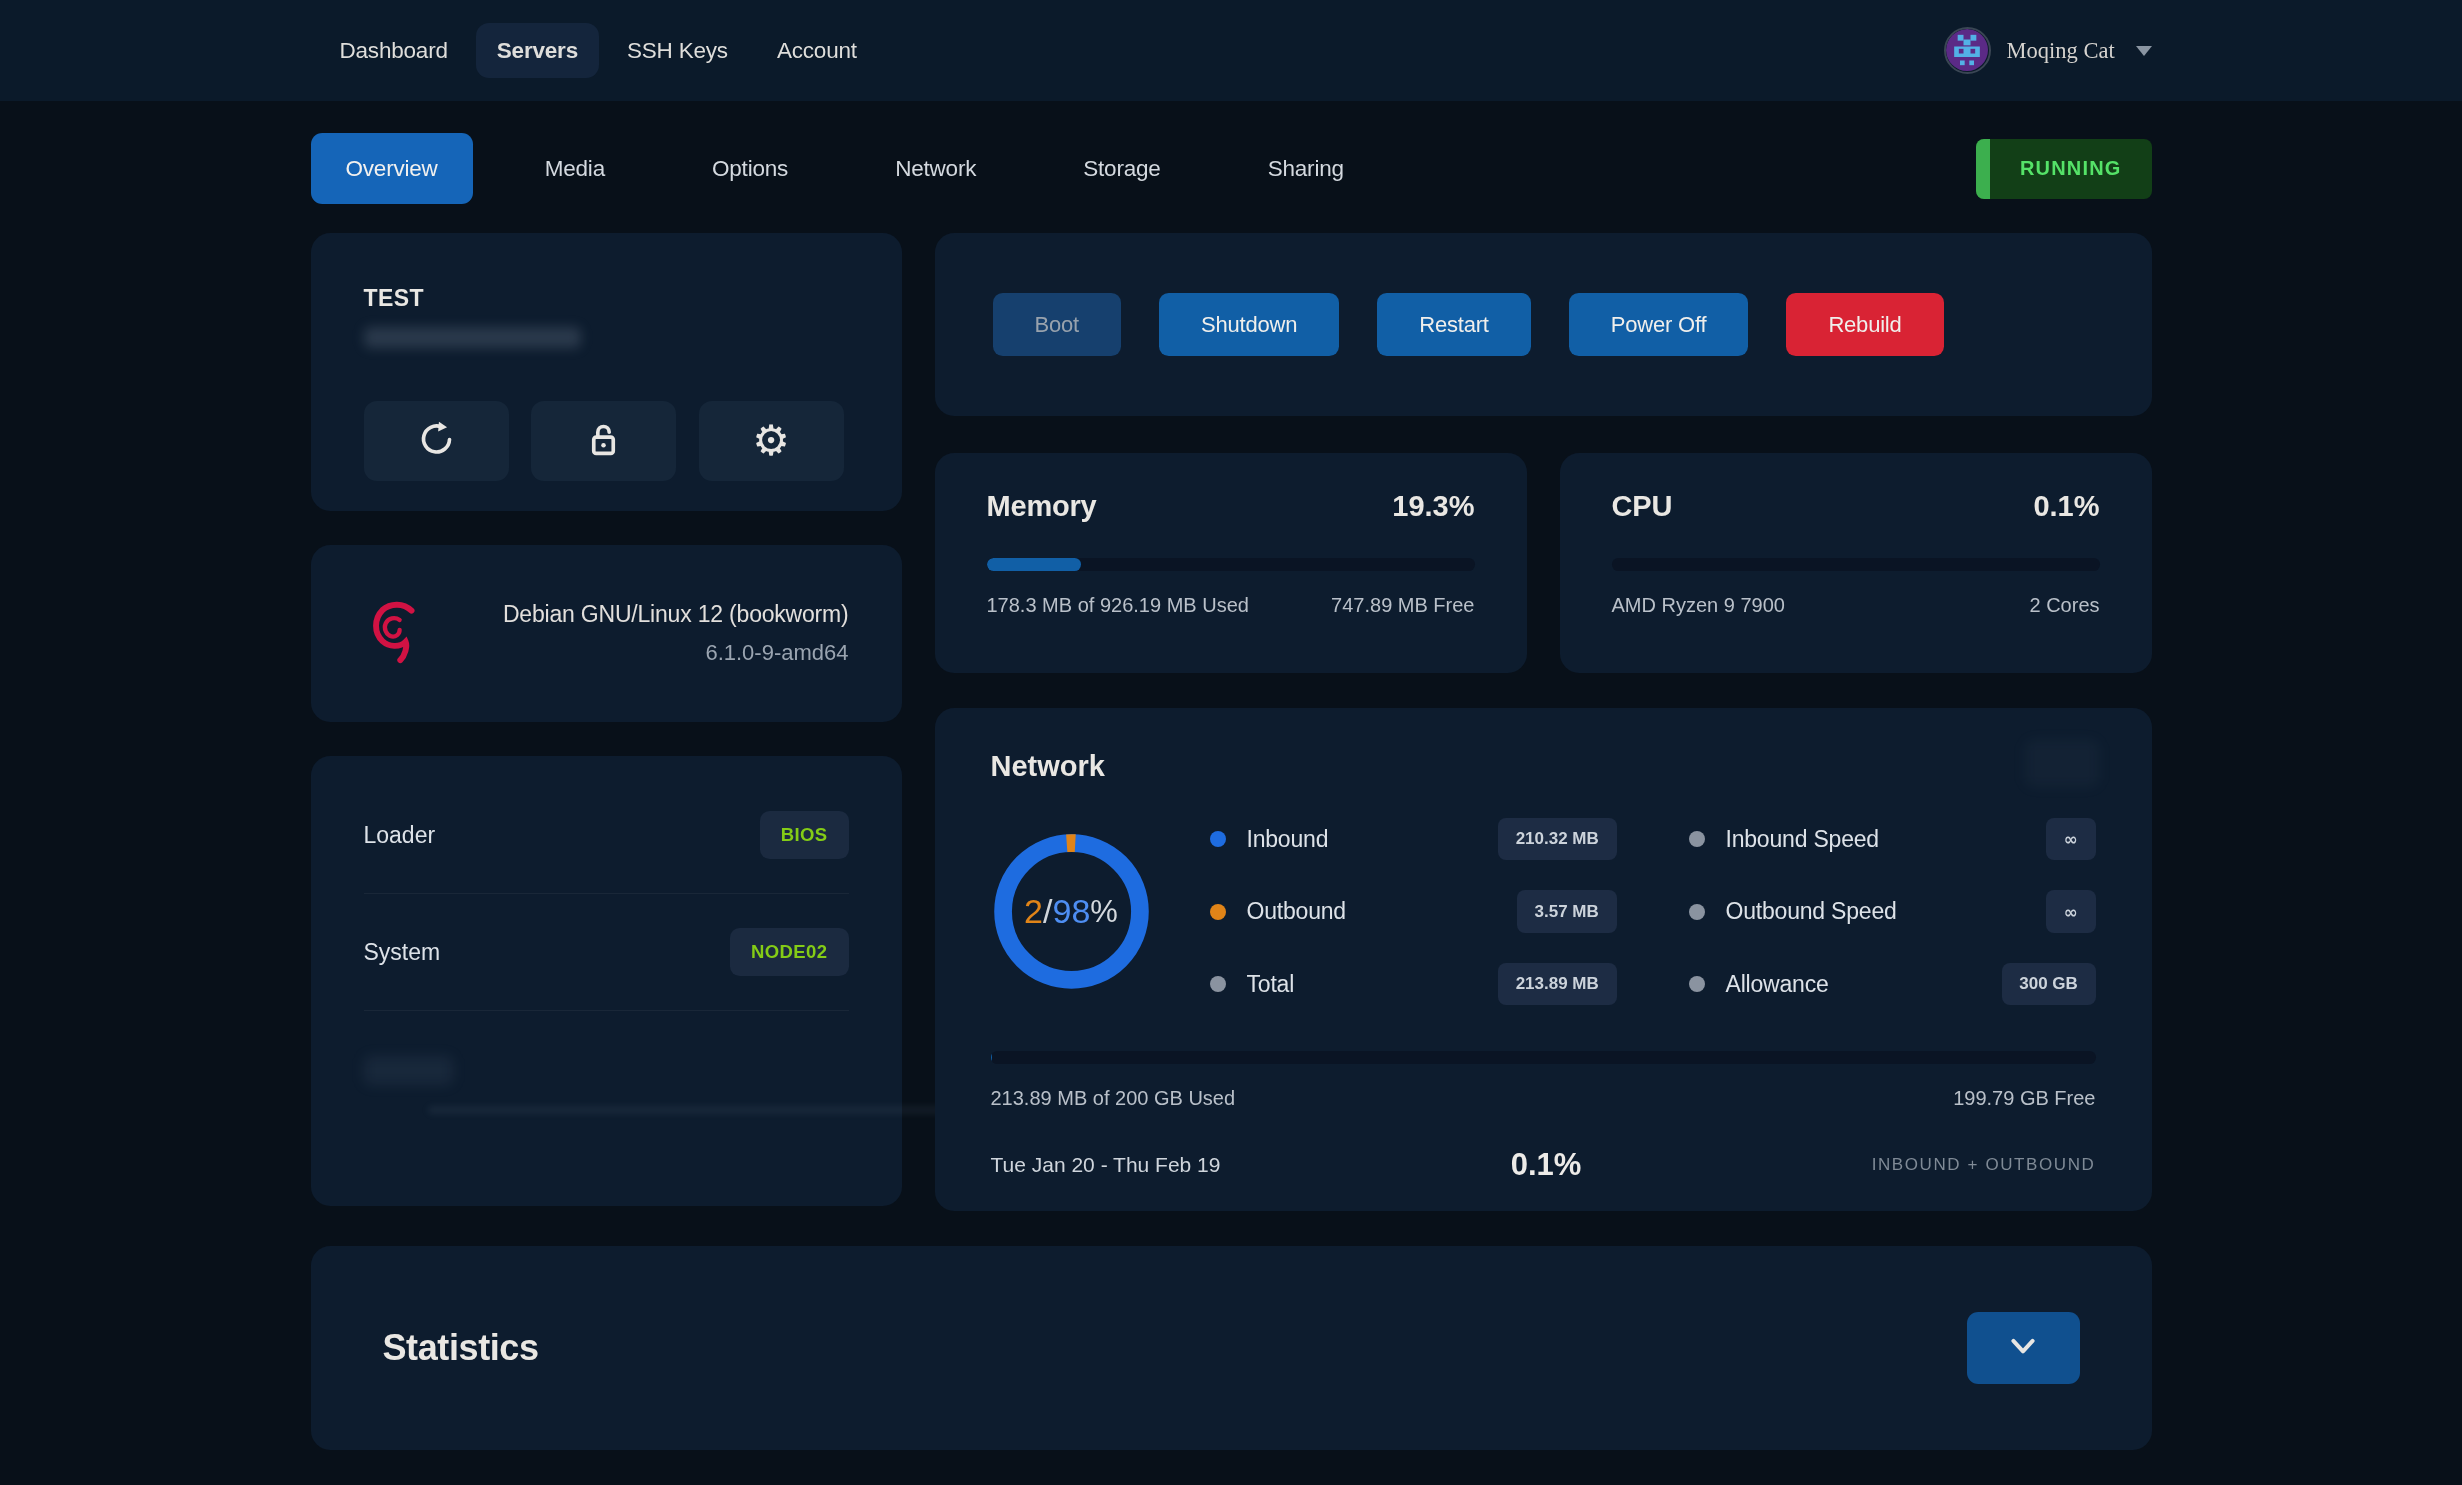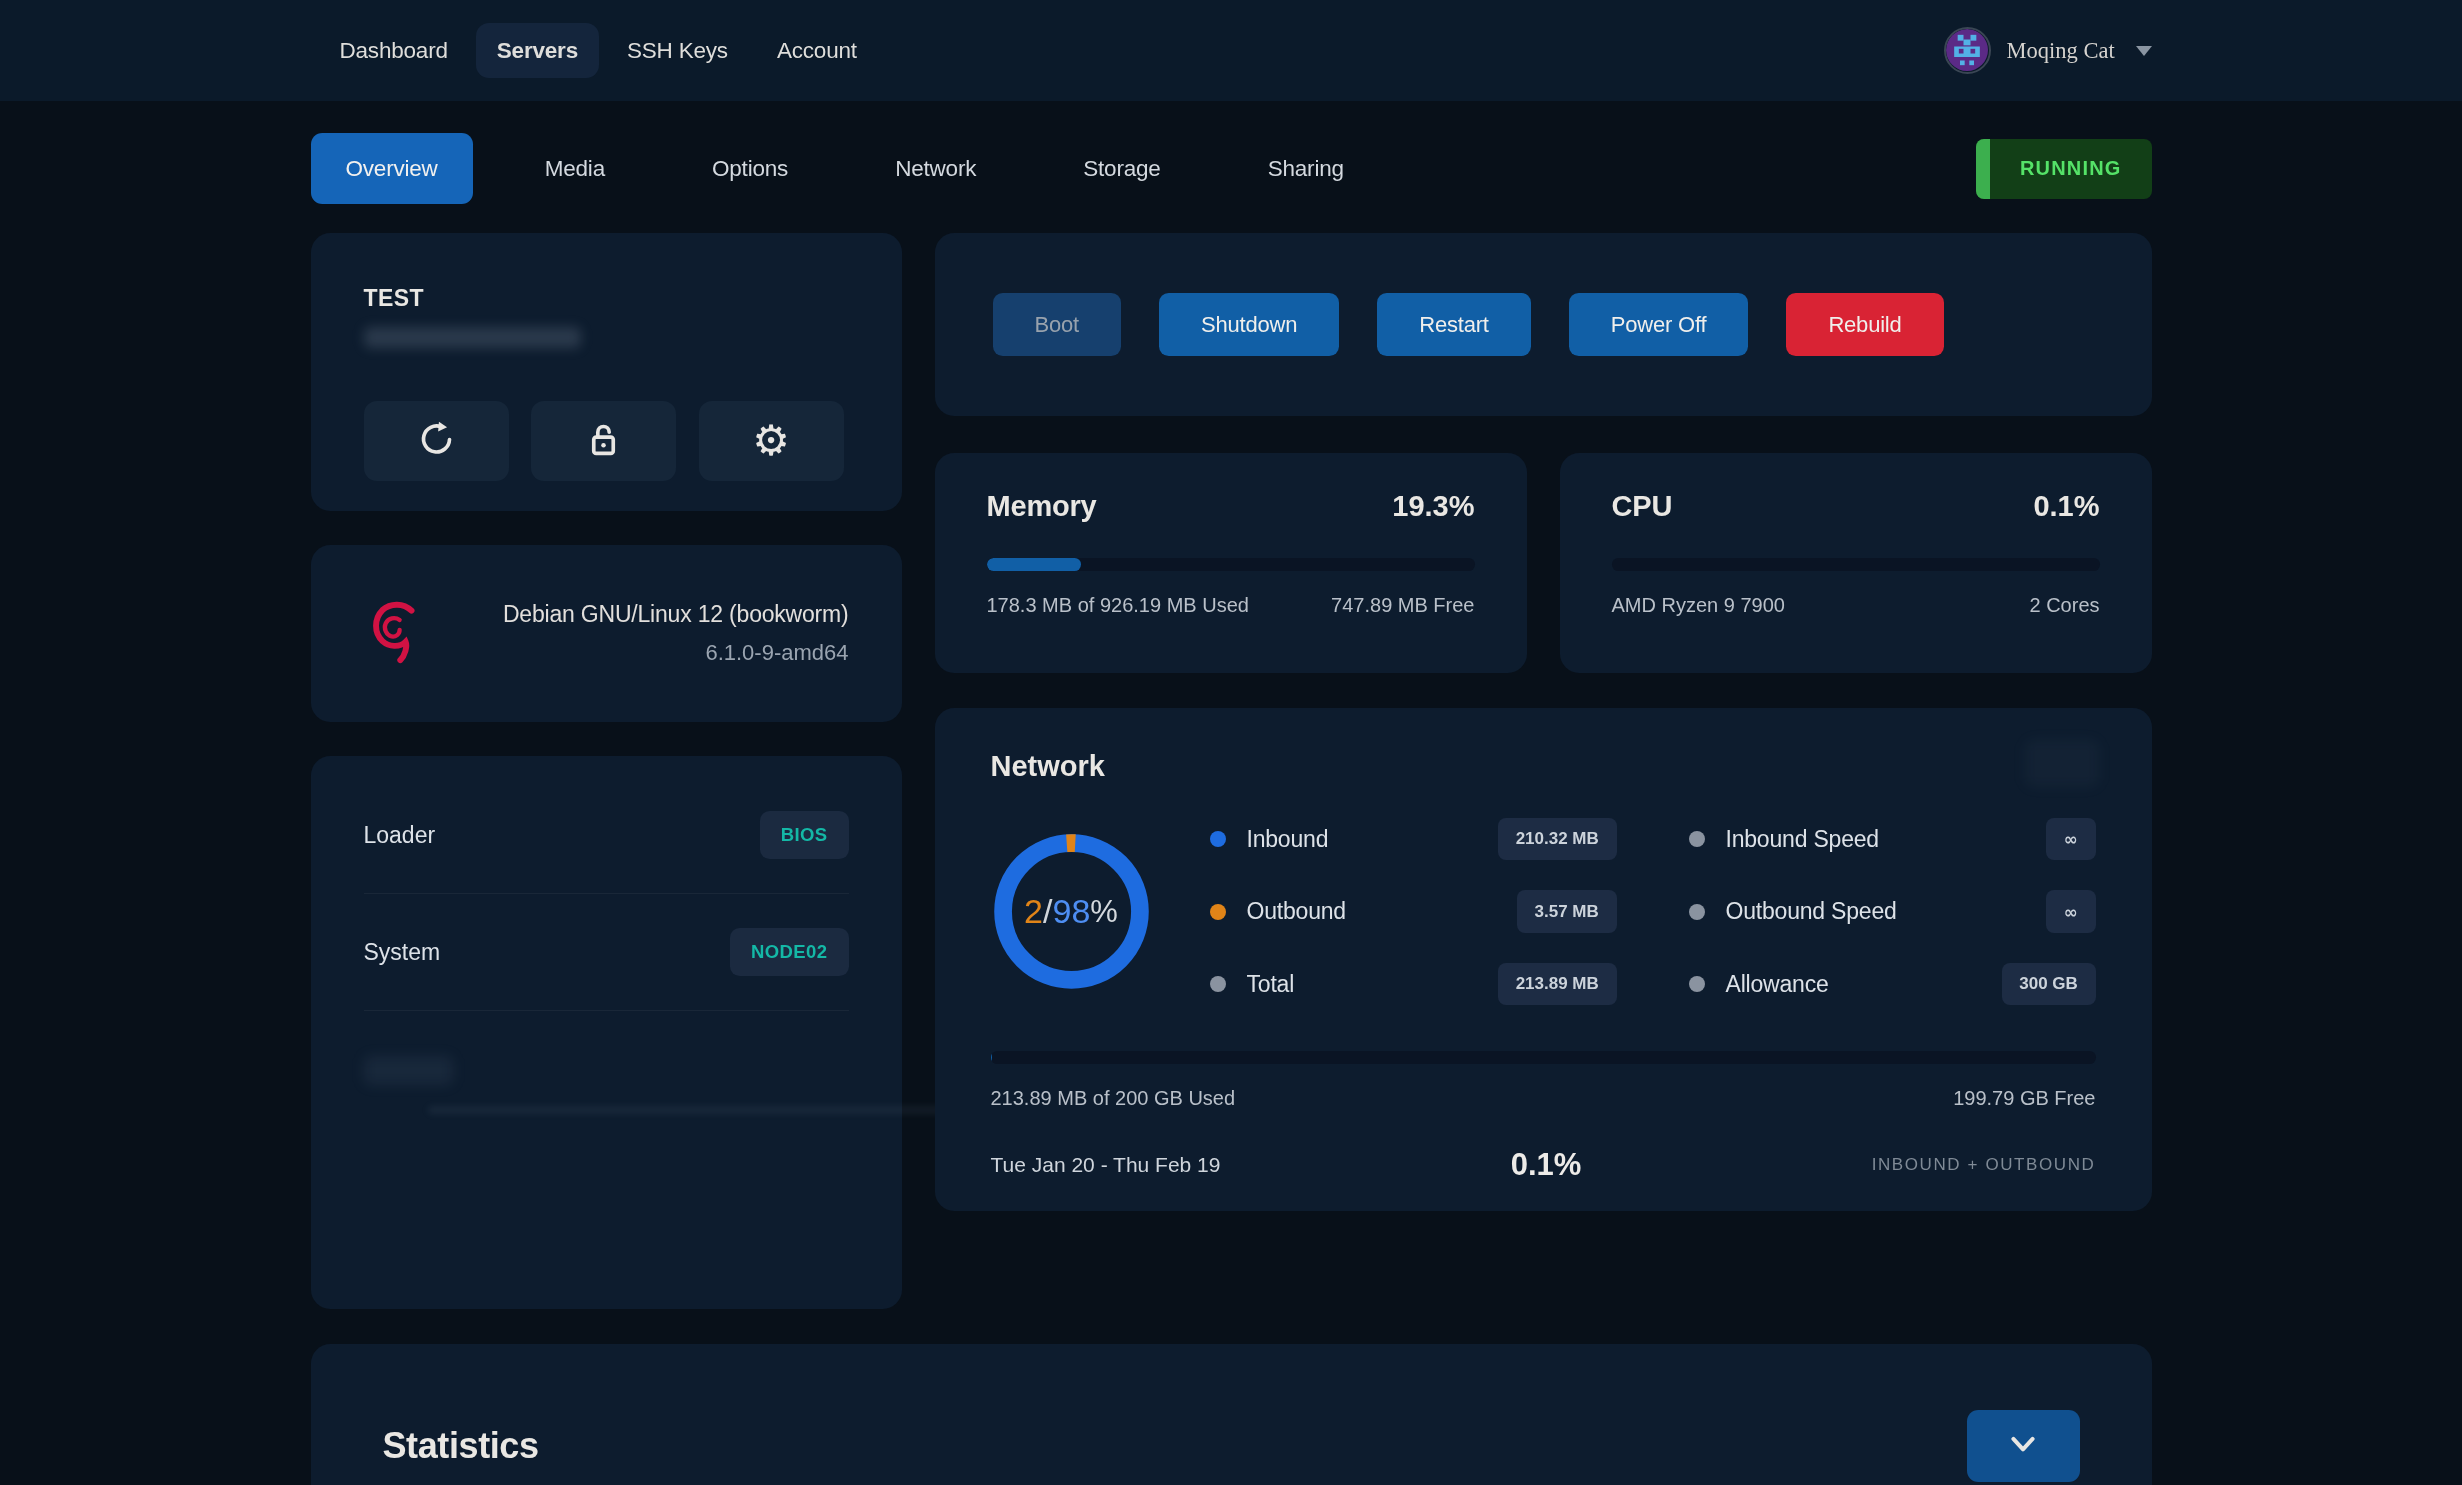--- a/index.html
+++ b/index.html
@@ -36,24 +36,24 @@
   .server-title{font-size:23px;font-weight:bold;letter-spacing:0.4px;}
   .blur-line{width:217px;height:21px;border-radius:6.4px;background:rgba(160,175,195,.20);filter:blur(5.6px);margin-top:14.5px;}
   .tile-row{display:flex;gap:22.5px;margin-top:53px;}
   .icon-tile{width:145px;height:80px;background:var(--tile-bg);border-radius:13px;display:flex;align-items:center;justify-content:center;cursor:pointer;}
   .icon-tile svg{stroke:#e8e6e3;}
   .glyph{font-family:"DejaVu Sans",sans-serif;color:#e8e6e3;}
   .os-card{height:177px;margin-top:34px;padding:0 53px;display:flex;align-items:center;}
   .os-text{margin-left:auto;text-align:right;}
   .os-name{font-size:23px;color:#e2dfdc;letter-spacing:-0.2px;}
   .os-kernel{font-size:22px;color:#9aa4b0;margin-top:11.3px;}
-  .detail-card{height:553px;margin-top:34px;padding:21px 53px;}
+  .detail-card{height:450px;margin-top:34px;padding:21px 53px;}
   .detail-row{display:flex;align-items:center;justify-content:space-between;padding:34px 0;border-bottom:1.6px solid rgba(255,255,255,.05);}
   .detail-label{font-size:23px;color:#dde2e8;}
-  .value-chip{background:var(--badge-bg);border-radius:9.7px;padding:13px 21px;font-size:18.5px;font-weight:bold;color:#14b8a6;letter-spacing:0.4px;}
+  .value-chip{background:var(--badge-bg);border-radius:9.7px;padding:13px 21px;font-size:18.5px;font-weight:bold;color:#84cc16;letter-spacing:0.4px;}
   .blur-label{width:89px;height:29px;border-radius:6.4px;background:rgba(130,150,175,.10);filter:blur(6.4px);margin-top:45px;}
   .blur-thin{width:523px;height:8px;border-radius:4px;background:rgba(130,150,175,.09);filter:blur(3.2px);margin-top:21px;margin-left:64px;}
   .actions-card{height:183px;display:flex;align-items:center;gap:38px;padding:0 58px;}
   .action-btn{height:63px;border:none;border-radius:9.7px;background:var(--button-blue);color:#f0efec;font-size:22px;font-family:inherit;padding:0 42px;cursor:pointer;letter-spacing:-0.2px;}
   .action-btn.disabled{background:#16406e;color:#98a2ad;cursor:default;}
   .action-btn.danger{background:var(--danger-red);}
   .stat-row{display:flex;gap:33px;margin-top:37px;}
   .stat-card{flex:1;height:220px;padding:37px 52px;}
   .stat-head{display:flex;align-items:center;justify-content:space-between;}
   .stat-title{font-size:29px;font-weight:bold;letter-spacing:-0.2px;}

